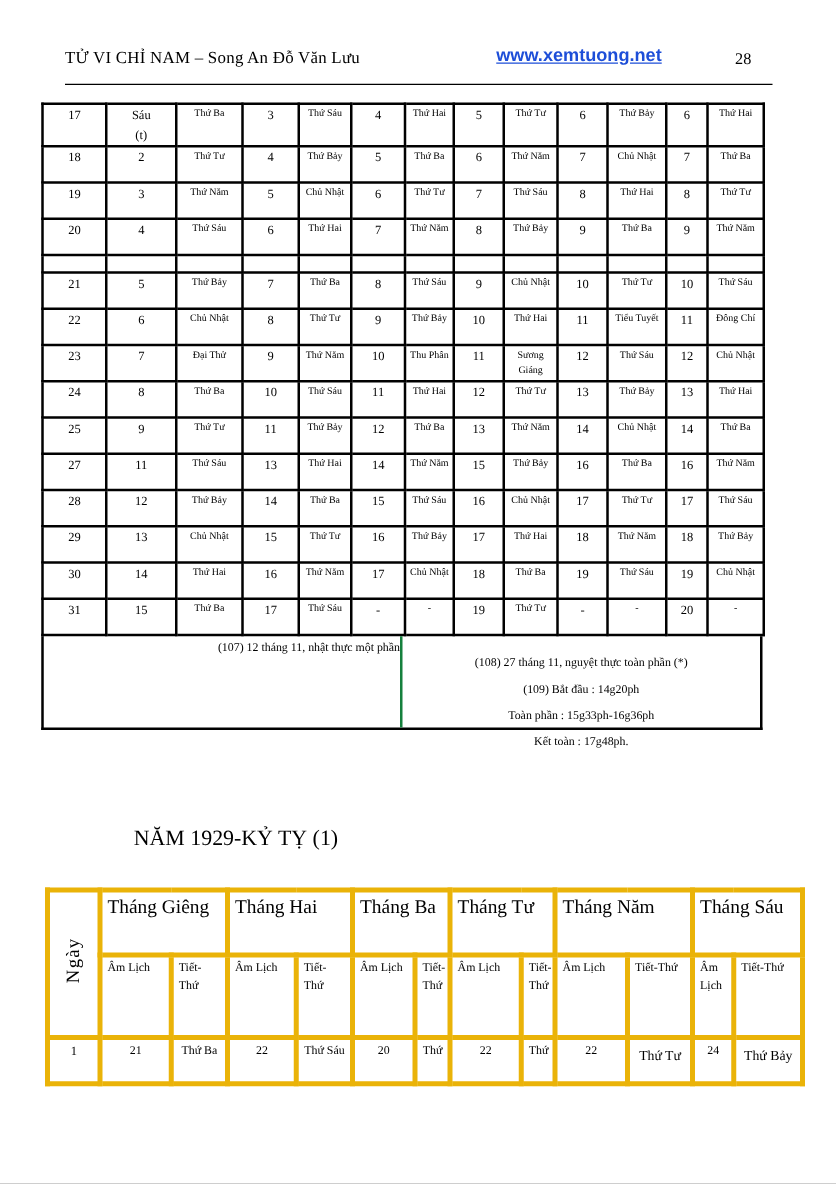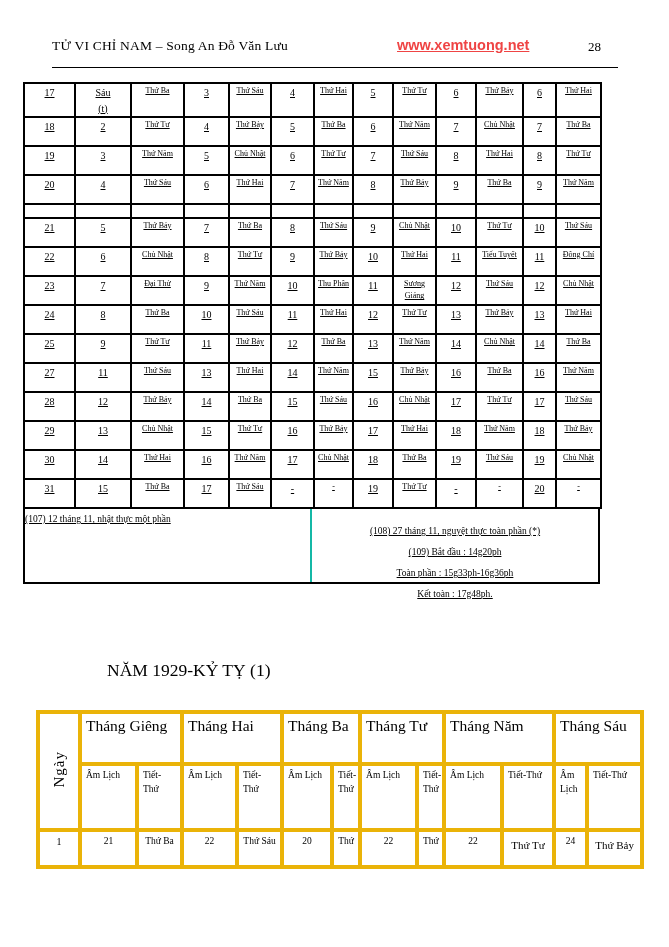--- a/index.html
+++ b/index.html
@@ -9,34 +9,34 @@
   
   .hdr-title{position:absolute;left:52px;top:38px;font-size:13.5px;letter-spacing:.2px;}
   .hdr-link{position:absolute;left:397px;top:37px;font-family:"Liberation Sans",sans-serif;
             font-weight:bold;font-size:14.5px;text-decoration:underline;cursor:pointer;}
   .hdr-page{position:absolute;left:588px;top:39px;font-size:13px;}
   .hdr-rule{position:absolute;left:52px;top:67px;width:566px;height:1px;background:#000;}
 
   table{border-collapse:collapse;table-layout:fixed;}
 
   
-  #top-wrap{position:absolute;left:23px;top:82px;width:498px;text-decoration:underline;}
+  #top-wrap{position:absolute;left:33px;top:82px;width:498px;}
   #top-table{width:577px;}
   #top-table td{border:2px solid #000;text-align:center;vertical-align:top;
                 padding:1px 1px 0 1px;font-size:8px;line-height:1.55;height:26px;
                 white-space:pre-line;overflow:hidden;}
   #top-table td:nth-child(even){font-size:10px;}
   #top-table td:first-child{font-size:10px;}
   #top-table tr:nth-child(5) td{height:11px;}
 
   
   #footnote-box{display:flex;width:577px;box-sizing:border-box;border:2px solid #000;
                 border-top:none;height:75px;margin-top:0;}
-  .fn-left{width:287px;box-sizing:border-box;border-right:2px solid #14b8a6;
-           text-align:left;font-size:9.5px;padding-top:5px;}
+  .fn-left{width:287px;box-sizing:border-box;border-right:2px solid #15803d;
+           text-align:right;font-size:9.5px;padding-top:5px;}
   .fn-right{flex:1;text-align:center;font-size:9.5px;padding-top:12px;}
   .fn-right div{line-height:21px;}
 
   
   #year-heading{position:absolute;left:107px;top:660px;font-size:17.5px;font-weight:normal;}
 
   
   #year-table{position:absolute;left:36px;top:710px;width:604px;}
   #year-table td{border:4px solid #eab308;vertical-align:top;padding:2px 4px;box-sizing:border-box;
                  overflow:hidden;}
@@ -48,21 +48,21 @@
   #year-tbody td{text-align:center;font-size:9.5px;height:37px;line-height:1.5;}
   #year-tbody td:first-child{font-size:10px;}
   #year-tbody td:nth-child(11),#year-tbody td:nth-child(13){font-size:11px;padding-top:5px;}
 </style>
 </head>
 <body>
 
 <div class="page">
 
   <div class="hdr-title">TỬ VI CHỈ NAM – Song An Đỗ Văn Lưu</div>
-  <div class="hdr-link" style="color: #ef4444;">www.xemtuong.net</div>
+  <div class="hdr-link" style="color: #1d4ed8;">www.xemtuong.net</div>
   <div class="hdr-page">28</div>
   <div class="hdr-rule"></div>
 
   <div id="top-wrap">
     <table id="top-table">
       <colgroup>
         <col style="width:51px">
           <col style="width:56px">
           <col style="width:53px">
         <col style="width:45px">

